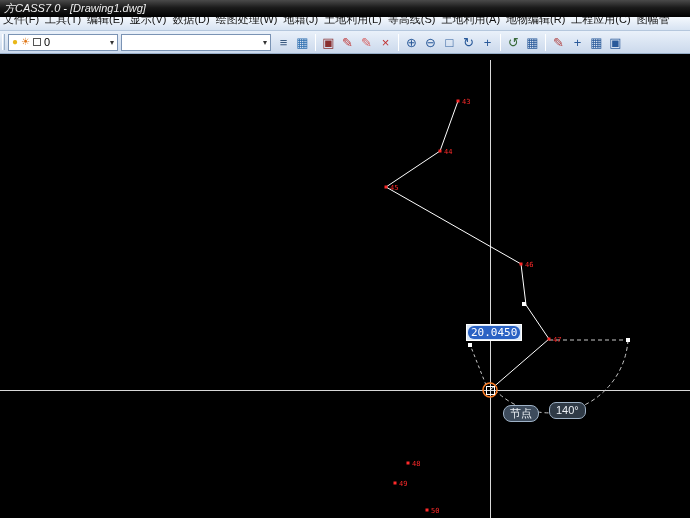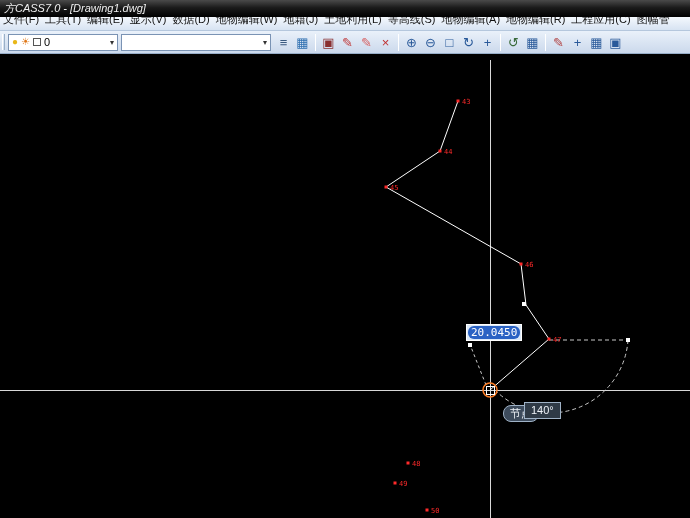--- a/index.html
+++ b/index.html
@@ -37,42 +37,42 @@
   .canvas { position:absolute; top:60px; left:0; width:690px; height:458px; background:#000; overflow:hidden; }
   .canvas svg { position:absolute; top:0; left:0; }
 
   .dyn-distance { position:absolute; left:466px; top:264px; background:#dce9f8; border:1px solid #ffffff;
                   padding:1px; z-index:3; }
   .dyn-distance span { display:block; background:#2a62c4; color:#fff; font-size:11px; line-height:13px;
                        padding:0 3px; font-family:"DejaVu Sans Mono",monospace;border-radius:6px; }
   .tipbox { position:absolute; color:#eef2f7; font-size:11px; line-height:15px; padding:0 6px;
             border:1px solid #9fb2c6; z-index:3; white-space:nowrap; }
   .osnap-tip { left:503px; top:345px; background:#3d4b5c;border-radius:8px; }
-  .angle-tip { left:524px; top:342px; background:#2f3a46; }
+  .angle-tip { left:549px; top:342px; background:#2f3a46;border-radius:7px; }
 </style>
 </head>
 <body>
 
 <div class="app">
 
   <div class="titlebar">
     <span class="titletext">方CASS7.0 - [Drawing1.dwg]</span>
   </div>
 
   <div class="menubar">
       <span class="menu-item">文件(F)</span>
       <span class="menu-item">工具(T)</span>
       <span class="menu-item">编辑(E)</span>
       <span class="menu-item">显示(V)</span>
       <span class="menu-item">数据(D)</span>
-      <span class="menu-item">地物编辑(W)</span>
+      <span class="menu-item">绘图处理(W)</span>
       <span class="menu-item">地籍(J)</span>
       <span class="menu-item">土地利用(L)</span>
       <span class="menu-item">等高线(S)</span>
-      <span class="menu-item">地物编辑(A)</span>
+      <span class="menu-item">土地利用(A)</span>
       <span class="menu-item">地物编辑(R)</span>
       <span class="menu-item">工程应用(C)</span>
       <span class="menu-item">图幅管</span>
     </div>
 
   <div class="toolbar">
     <span class="tb-grip"></span>
 
     <div class="combo layer-combo">
       <span class="mini-icon bulb">●</span>

